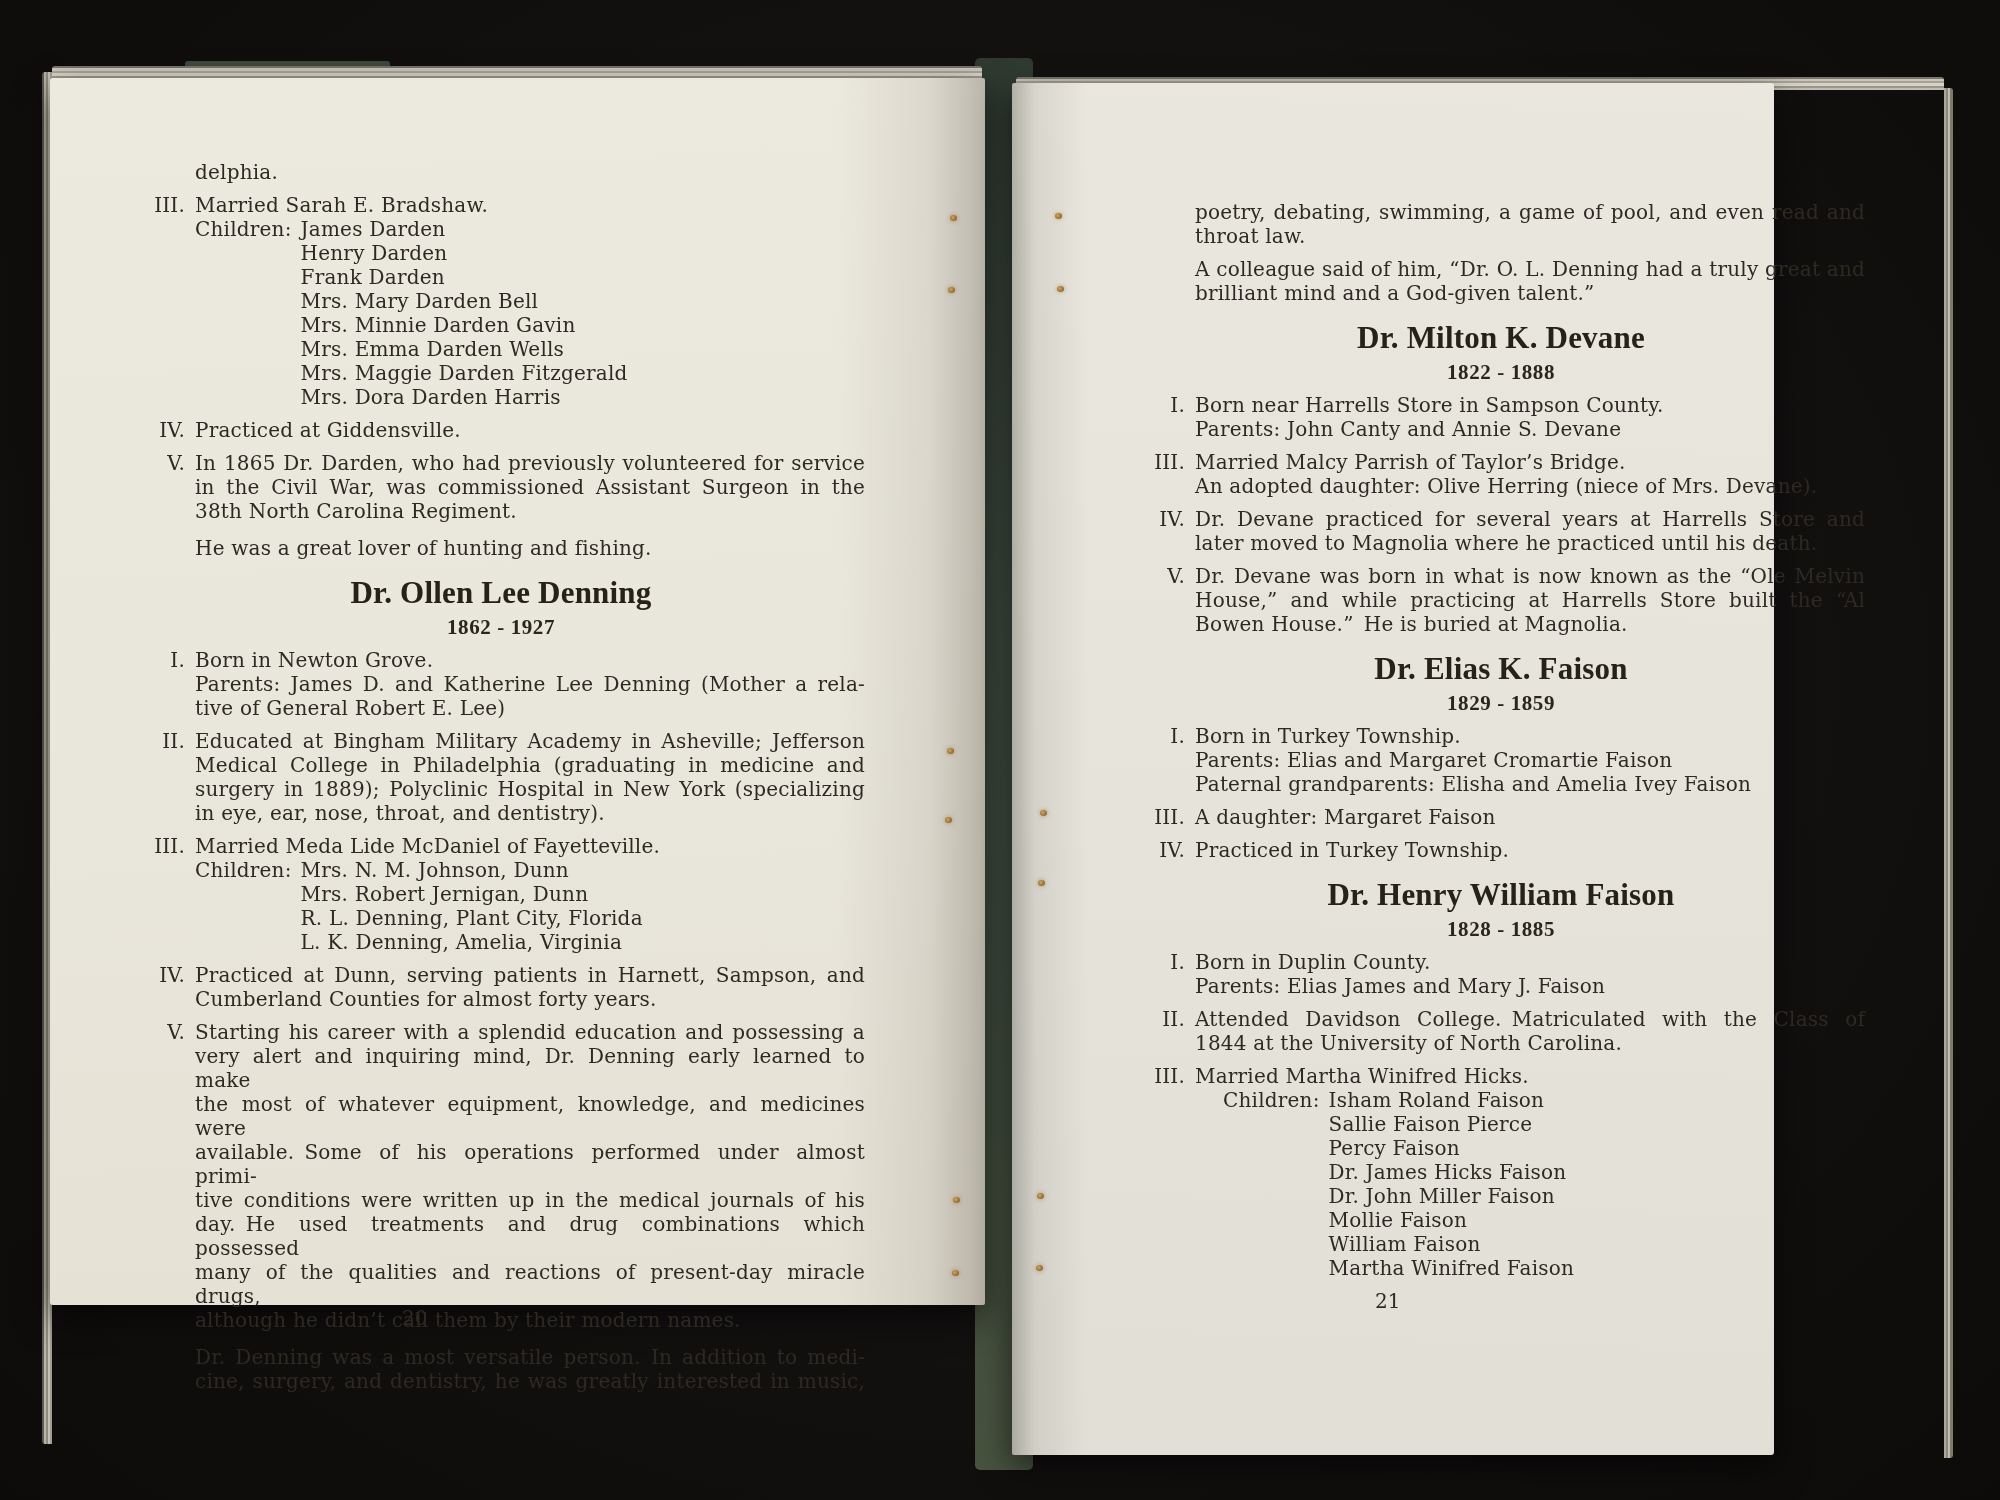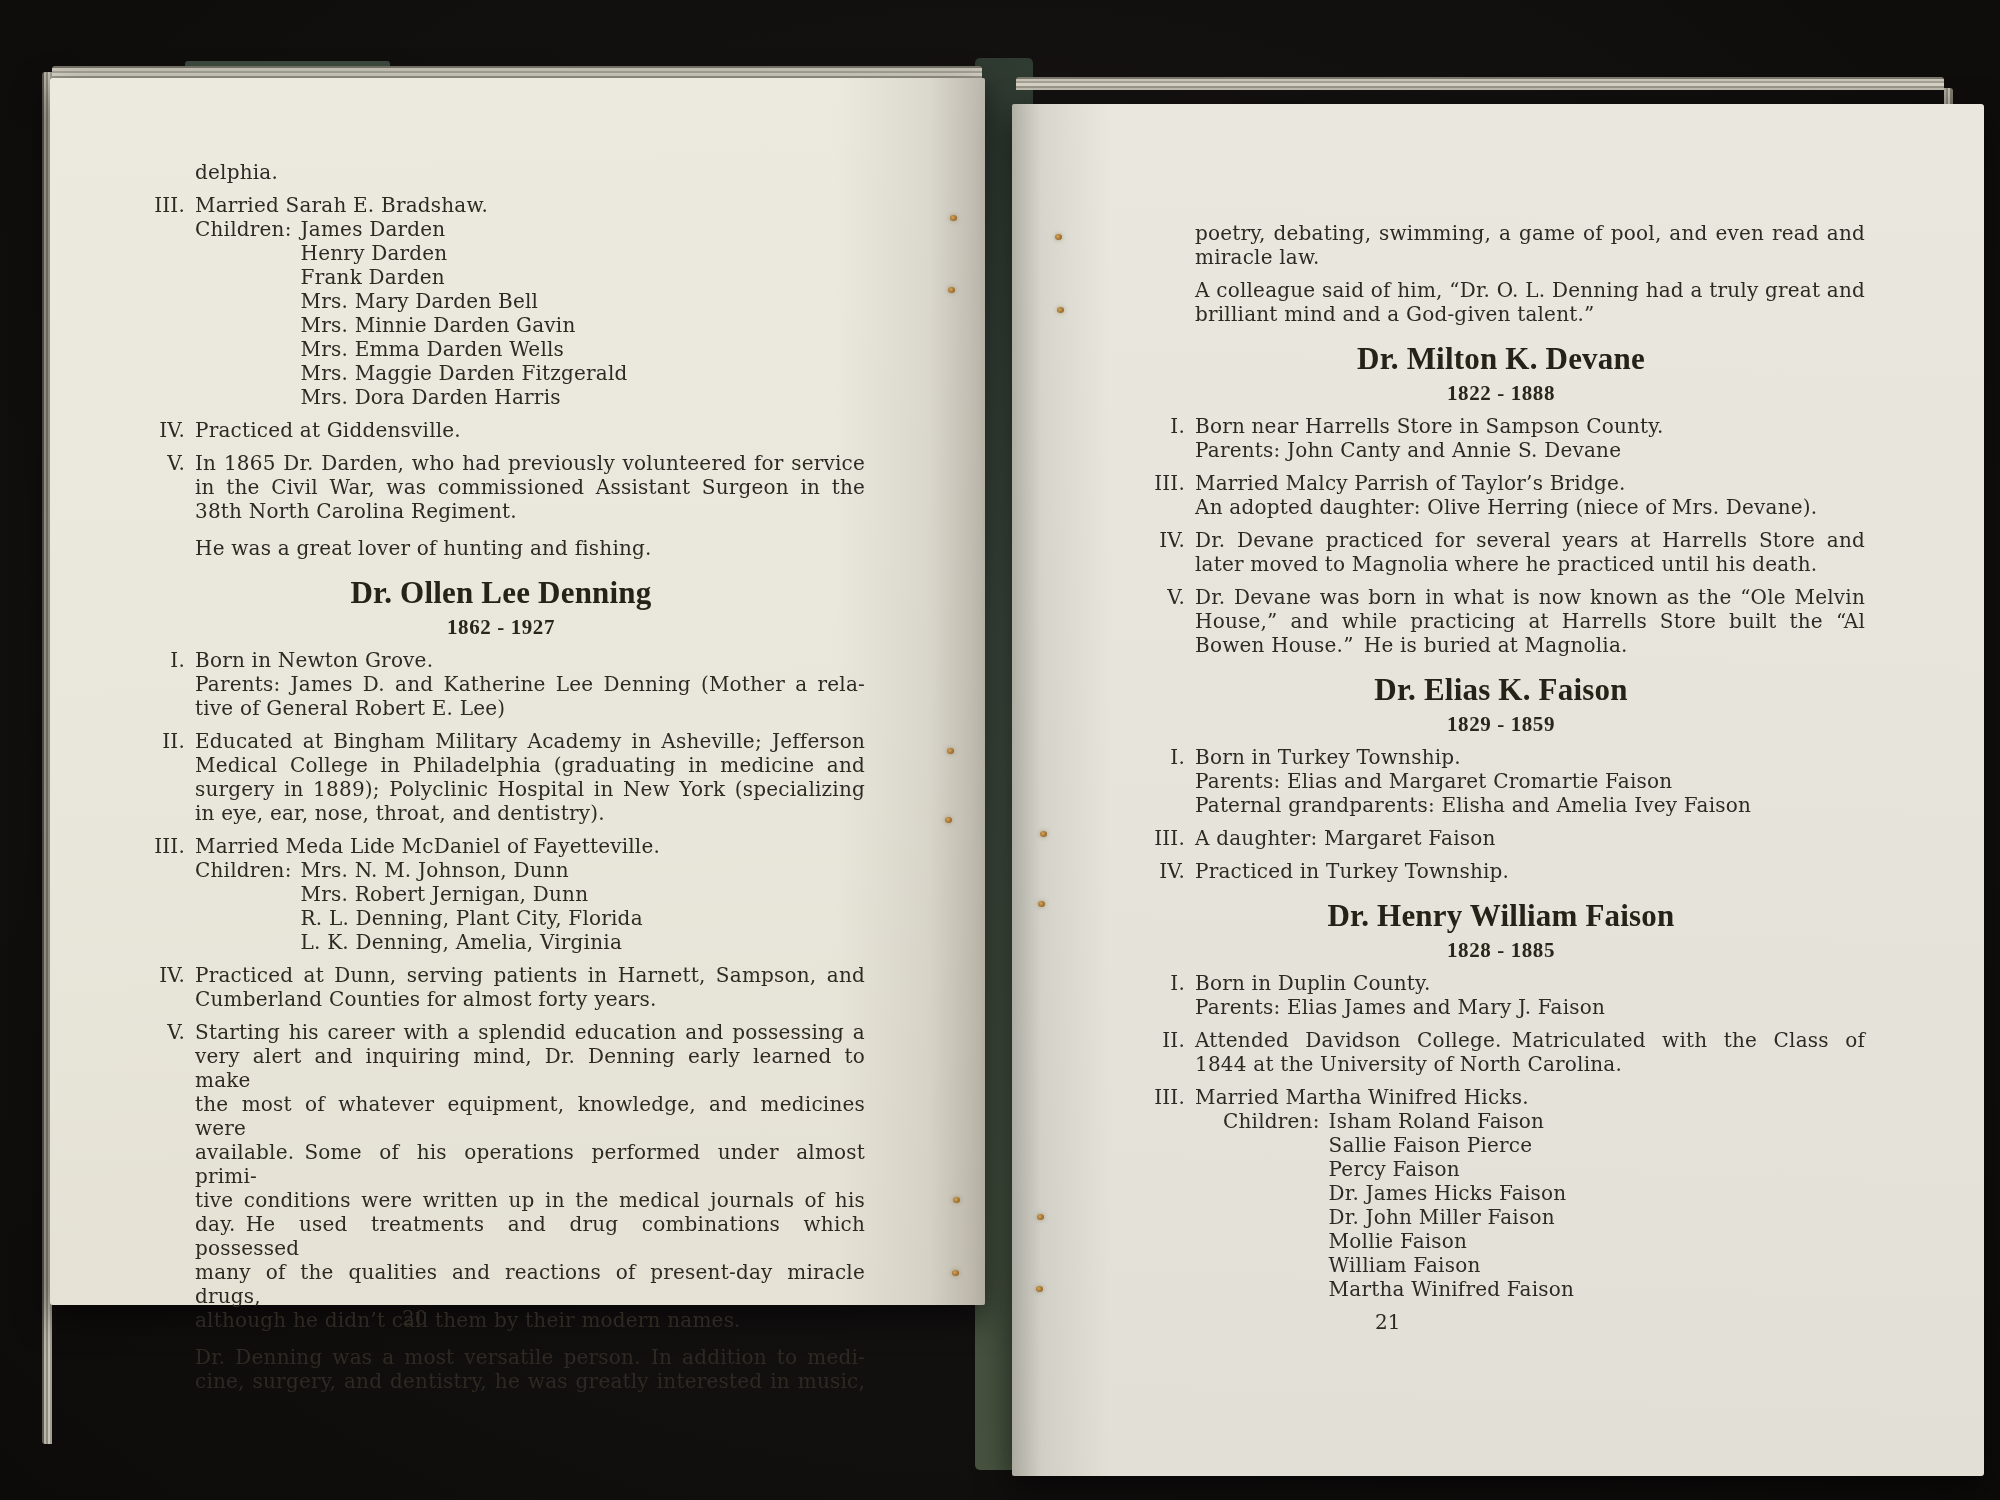--- a/index.html
+++ b/index.html
@@ -24,21 +24,21 @@
     background:linear-gradient(to right,#5e5a52 0 2px,#b8b4a8 2px 4px,#8f8b7f 4px 6px,#c6c2b6 6px 8px,#a29e92 8px 10px);}
   .edge-side-right{left:1944px;top:88px;width:9px;height:1370px;border-radius:0 3px 3px 0;
     background:linear-gradient(to right,#aba797 0 2px,#8c887c 2px 4px,#c0bcb0 4px 6px,#7e7a6e 6px 9px);}
 
   
   .page{position:absolute;box-shadow:0 12px 34px rgba(0,0,0,0.6);}
   .page-left{left:50px;top:78px;width:935px;height:1227px;border-radius:3px 2px 2px 3px;
     background:
       linear-gradient(to right, rgba(0,0,0,0) 84%, rgba(74,66,52,0.10) 94%, rgba(74,66,52,0.30) 100%),
       linear-gradient(178deg,#ece9df 0%,#e9e6db 55%,#e5e1d5 100%);}
-  .page-right{left:1012px;top:104px;width:972px;height:1372px;border-radius:2px 3px 3px 2px;
+  .page-right{left:1012px;top:83px;width:762px;height:1372px;border-radius:2px 3px 3px 2px;
     background:
       linear-gradient(to right, rgba(56,56,48,0.32) 0%, rgba(56,56,48,0.10) 3%, rgba(0,0,0,0) 10%),
       linear-gradient(182deg,#eae8de 0%,#e6e4da 55%,#e2e0d6 100%);}
 
   
   .content{position:absolute;color:#2e2a23;font-size:20px;line-height:24px;letter-spacing:0.2px;}
   .content-left{left:87px;top:82px;width:728px;}
   .content-right{left:125px;top:117px;width:728px;}
   .sect{display:flex;margin-top:9px;}
   .sect.first{margin-top:0;}
@@ -214,21 +214,21 @@
     <div class="hole" style="left:26px;top:797px;"></div>
     <div class="hole" style="left:25px;top:1110px;"></div>
     <div class="hole" style="left:24px;top:1182px;"></div>
 
     <div class="content content-right">
 
       <div class="sect first">
         <div class="num"></div>
         <div class="sbody">
           <div class="ln jf">poetry, debating, swimming, a game of pool, and even read and</div>
-          <div class="ln">miracle law.</div>
+          <div class="ln">throat law.</div>
         </div>
       </div>
 
       <div class="sect">
         <div class="num"></div>
         <div class="sbody">
           <div class="ln jf">A colleague said of him, “Dr. O. L. Denning had a truly great and</div>
           <div class="ln">brilliant mind and a God-given talent.”</div>
         </div>
       </div>

